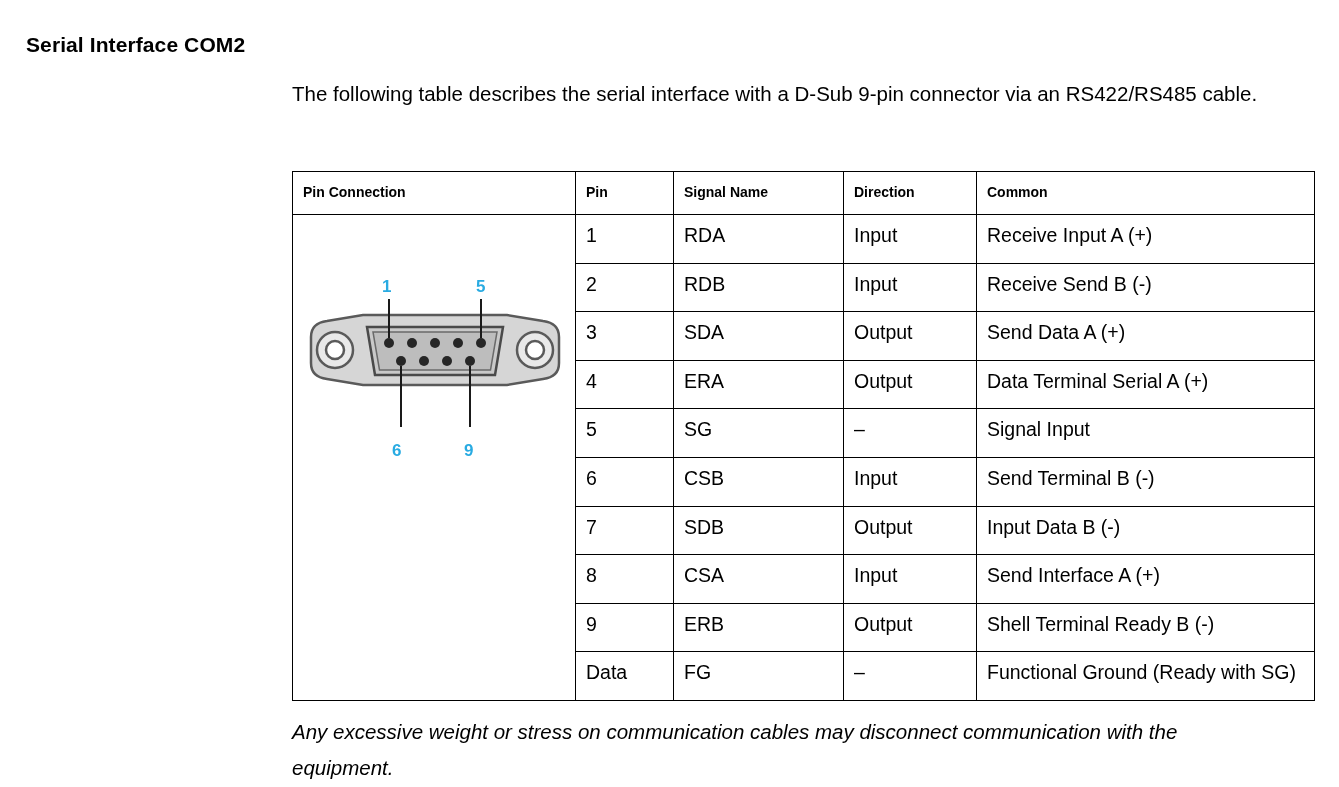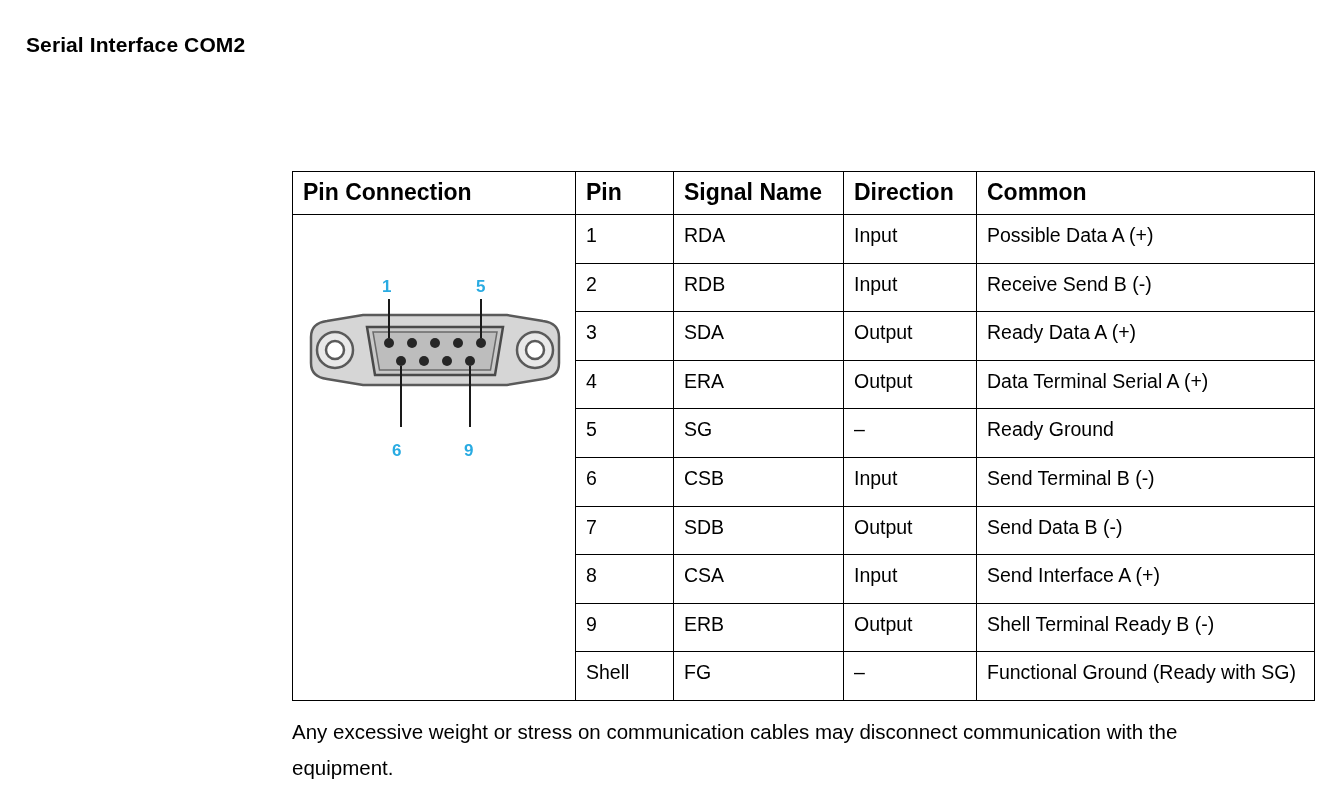--- a/index.html
+++ b/index.html
@@ -38,41 +38,42 @@
     font-size: 20.5px;
     line-height: 31px;
   }
   .outro {
     position: absolute;
     left: 292px;
     top: 714px;
     width: 960px;
     font-size: 20.5px;
     line-height: 36px;
+    font-style: italic;
   }
   table.pin-table {
     position: absolute;
     left: 292px;
     top: 171px;
     width: 1022px;
     border-collapse: collapse;
     table-layout: fixed;
     font-size: 19.5px;
   }
   table.pin-table th,
   table.pin-table td {
     border: 1px solid #000000;
     text-align: left;
     vertical-align: top;
     padding: 7px 10px 8px 10px;
     line-height: 27px;
   }
   table.pin-table th {
     font-weight: bold;
-    font-size: 23px;
+    font-size: 14px;
   }
   
   col.c-conn { width: 283px; }
   col.c-pin  { width: 98px; }
   col.c-sig  { width: 170px; }
   col.c-dir  { width: 133px; }
   col.c-mean { width: 338px; }
 
   td.conn-cell {
     padding: 0;
@@ -99,20 +100,21 @@
   .lbl-6 { left: 99px; top: 222px; }
   .lbl-9 { left: 171px; top: 222px; }
 </style>
 </head>
 <body>
 
 <div class="page">
 
   <div class="section-title">Serial Interface COM2</div>
 
+  <div class="intro">The following table describes the serial interface with a D-Sub 9-pin connector via an RS422/RS485 cable.</div>
 
   <table class="pin-table">
     <colgroup>
       <col class="c-conn">
       <col class="c-pin">
       <col class="c-sig">
       <col class="c-dir">
       <col class="c-mean">
     </colgroup>
     <thead>
@@ -159,72 +161,72 @@
             </svg>
             <span class="lbl lbl-1">1</span>
             <span class="lbl lbl-5">5</span>
             <span class="lbl lbl-6">6</span>
             <span class="lbl lbl-9">9</span>
           </div>
         </td>
         <td>1</td>
         <td>RDA</td>
         <td>Input</td>
-        <td>Possible Data A (+)</td>
+        <td>Receive Input A (+)</td>
       </tr>
       <tr>
         <td>2</td>
         <td>RDB</td>
         <td>Input</td>
         <td>Receive Send B (-)</td>
       </tr>
       <tr>
         <td>3</td>
         <td>SDA</td>
         <td>Output</td>
-        <td>Ready Data A (+)</td>
+        <td>Send Data A (+)</td>
       </tr>
       <tr>
         <td>4</td>
         <td>ERA</td>
         <td>Output</td>
         <td>Data Terminal Serial A (+)</td>
       </tr>
       <tr>
         <td>5</td>
         <td>SG</td>
         <td>–</td>
-        <td>Ready Ground</td>
+        <td>Signal Input</td>
       </tr>
       <tr>
         <td>6</td>
         <td>CSB</td>
         <td>Input</td>
         <td>Send Terminal B (-)</td>
       </tr>
       <tr>
         <td>7</td>
         <td>SDB</td>
         <td>Output</td>
-        <td>Send Data B (-)</td>
+        <td>Input Data B (-)</td>
       </tr>
       <tr>
         <td>8</td>
         <td>CSA</td>
         <td>Input</td>
         <td>Send Interface A (+)</td>
       </tr>
       <tr>
         <td>9</td>
         <td>ERB</td>
         <td>Output</td>
         <td>Shell Terminal Ready B (-)</td>
       </tr>
       <tr>
-        <td>Shell</td>
+        <td>Data</td>
         <td>FG</td>
         <td>–</td>
         <td>Functional Ground (Ready with SG)</td>
       </tr>
     </tbody>
   </table>
 
   <div class="outro">Any excessive weight or stress on communication cables may disconnect communication with the equipment.</div>
 
 </div>

